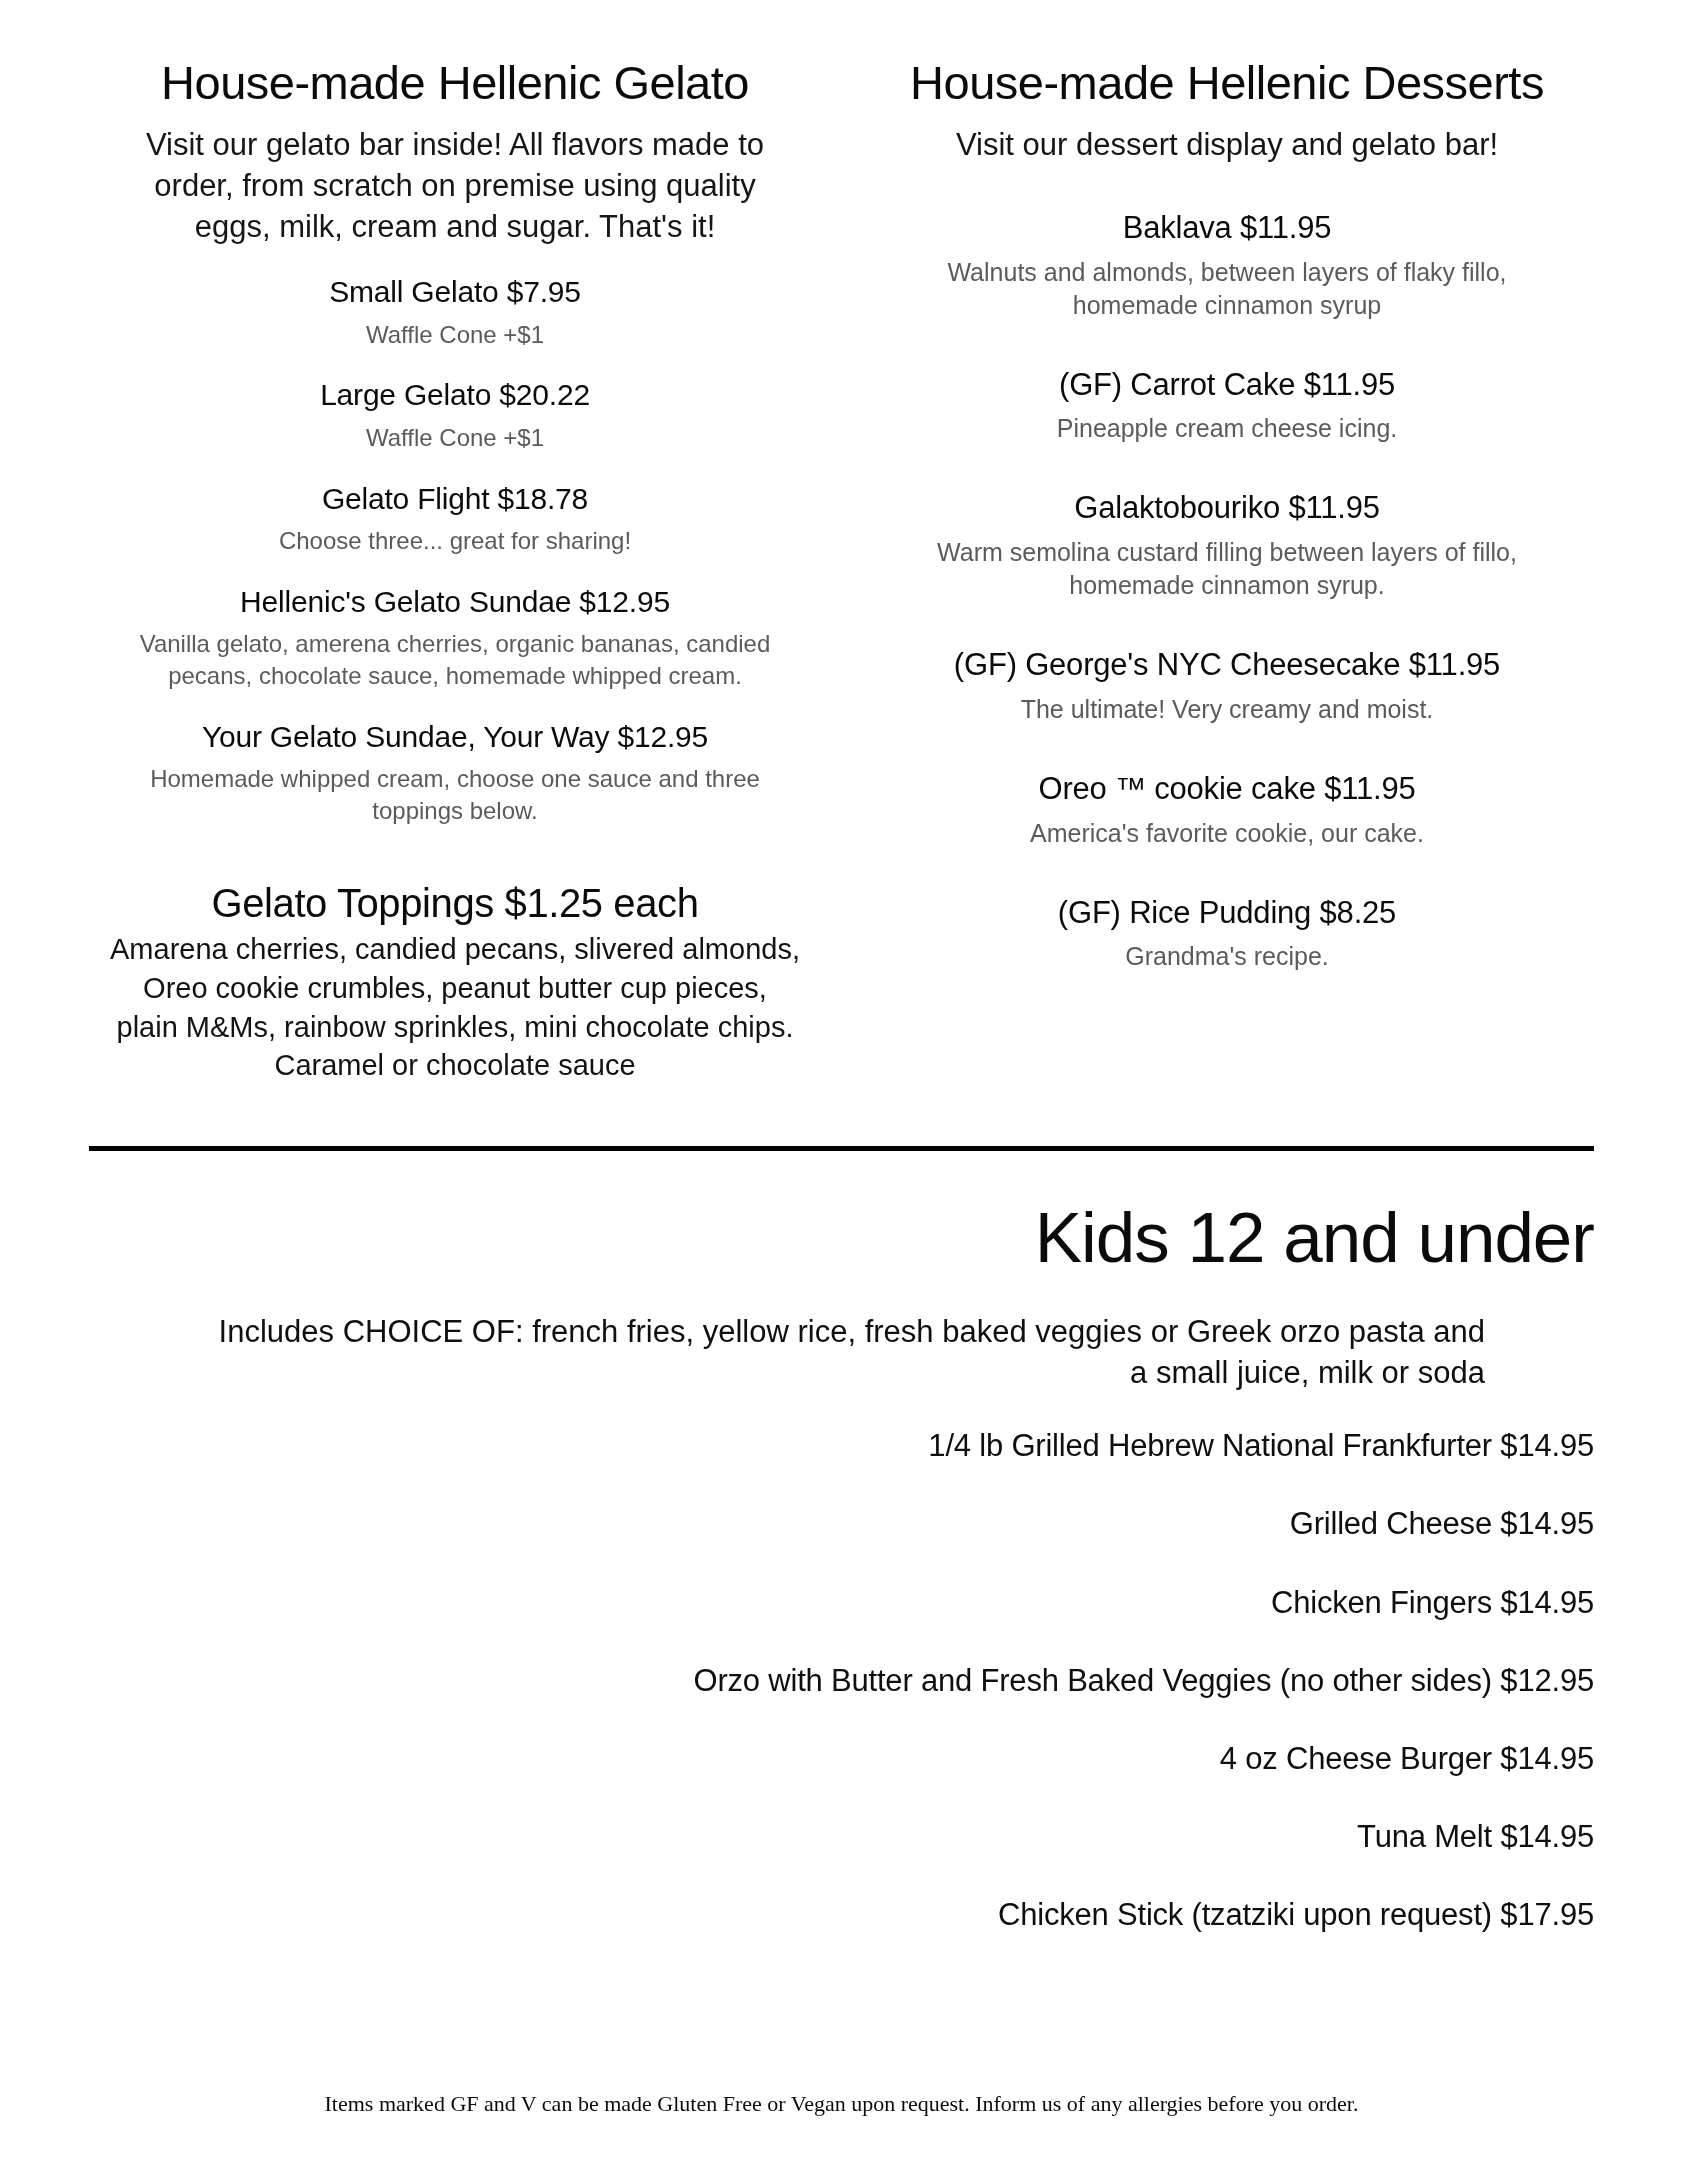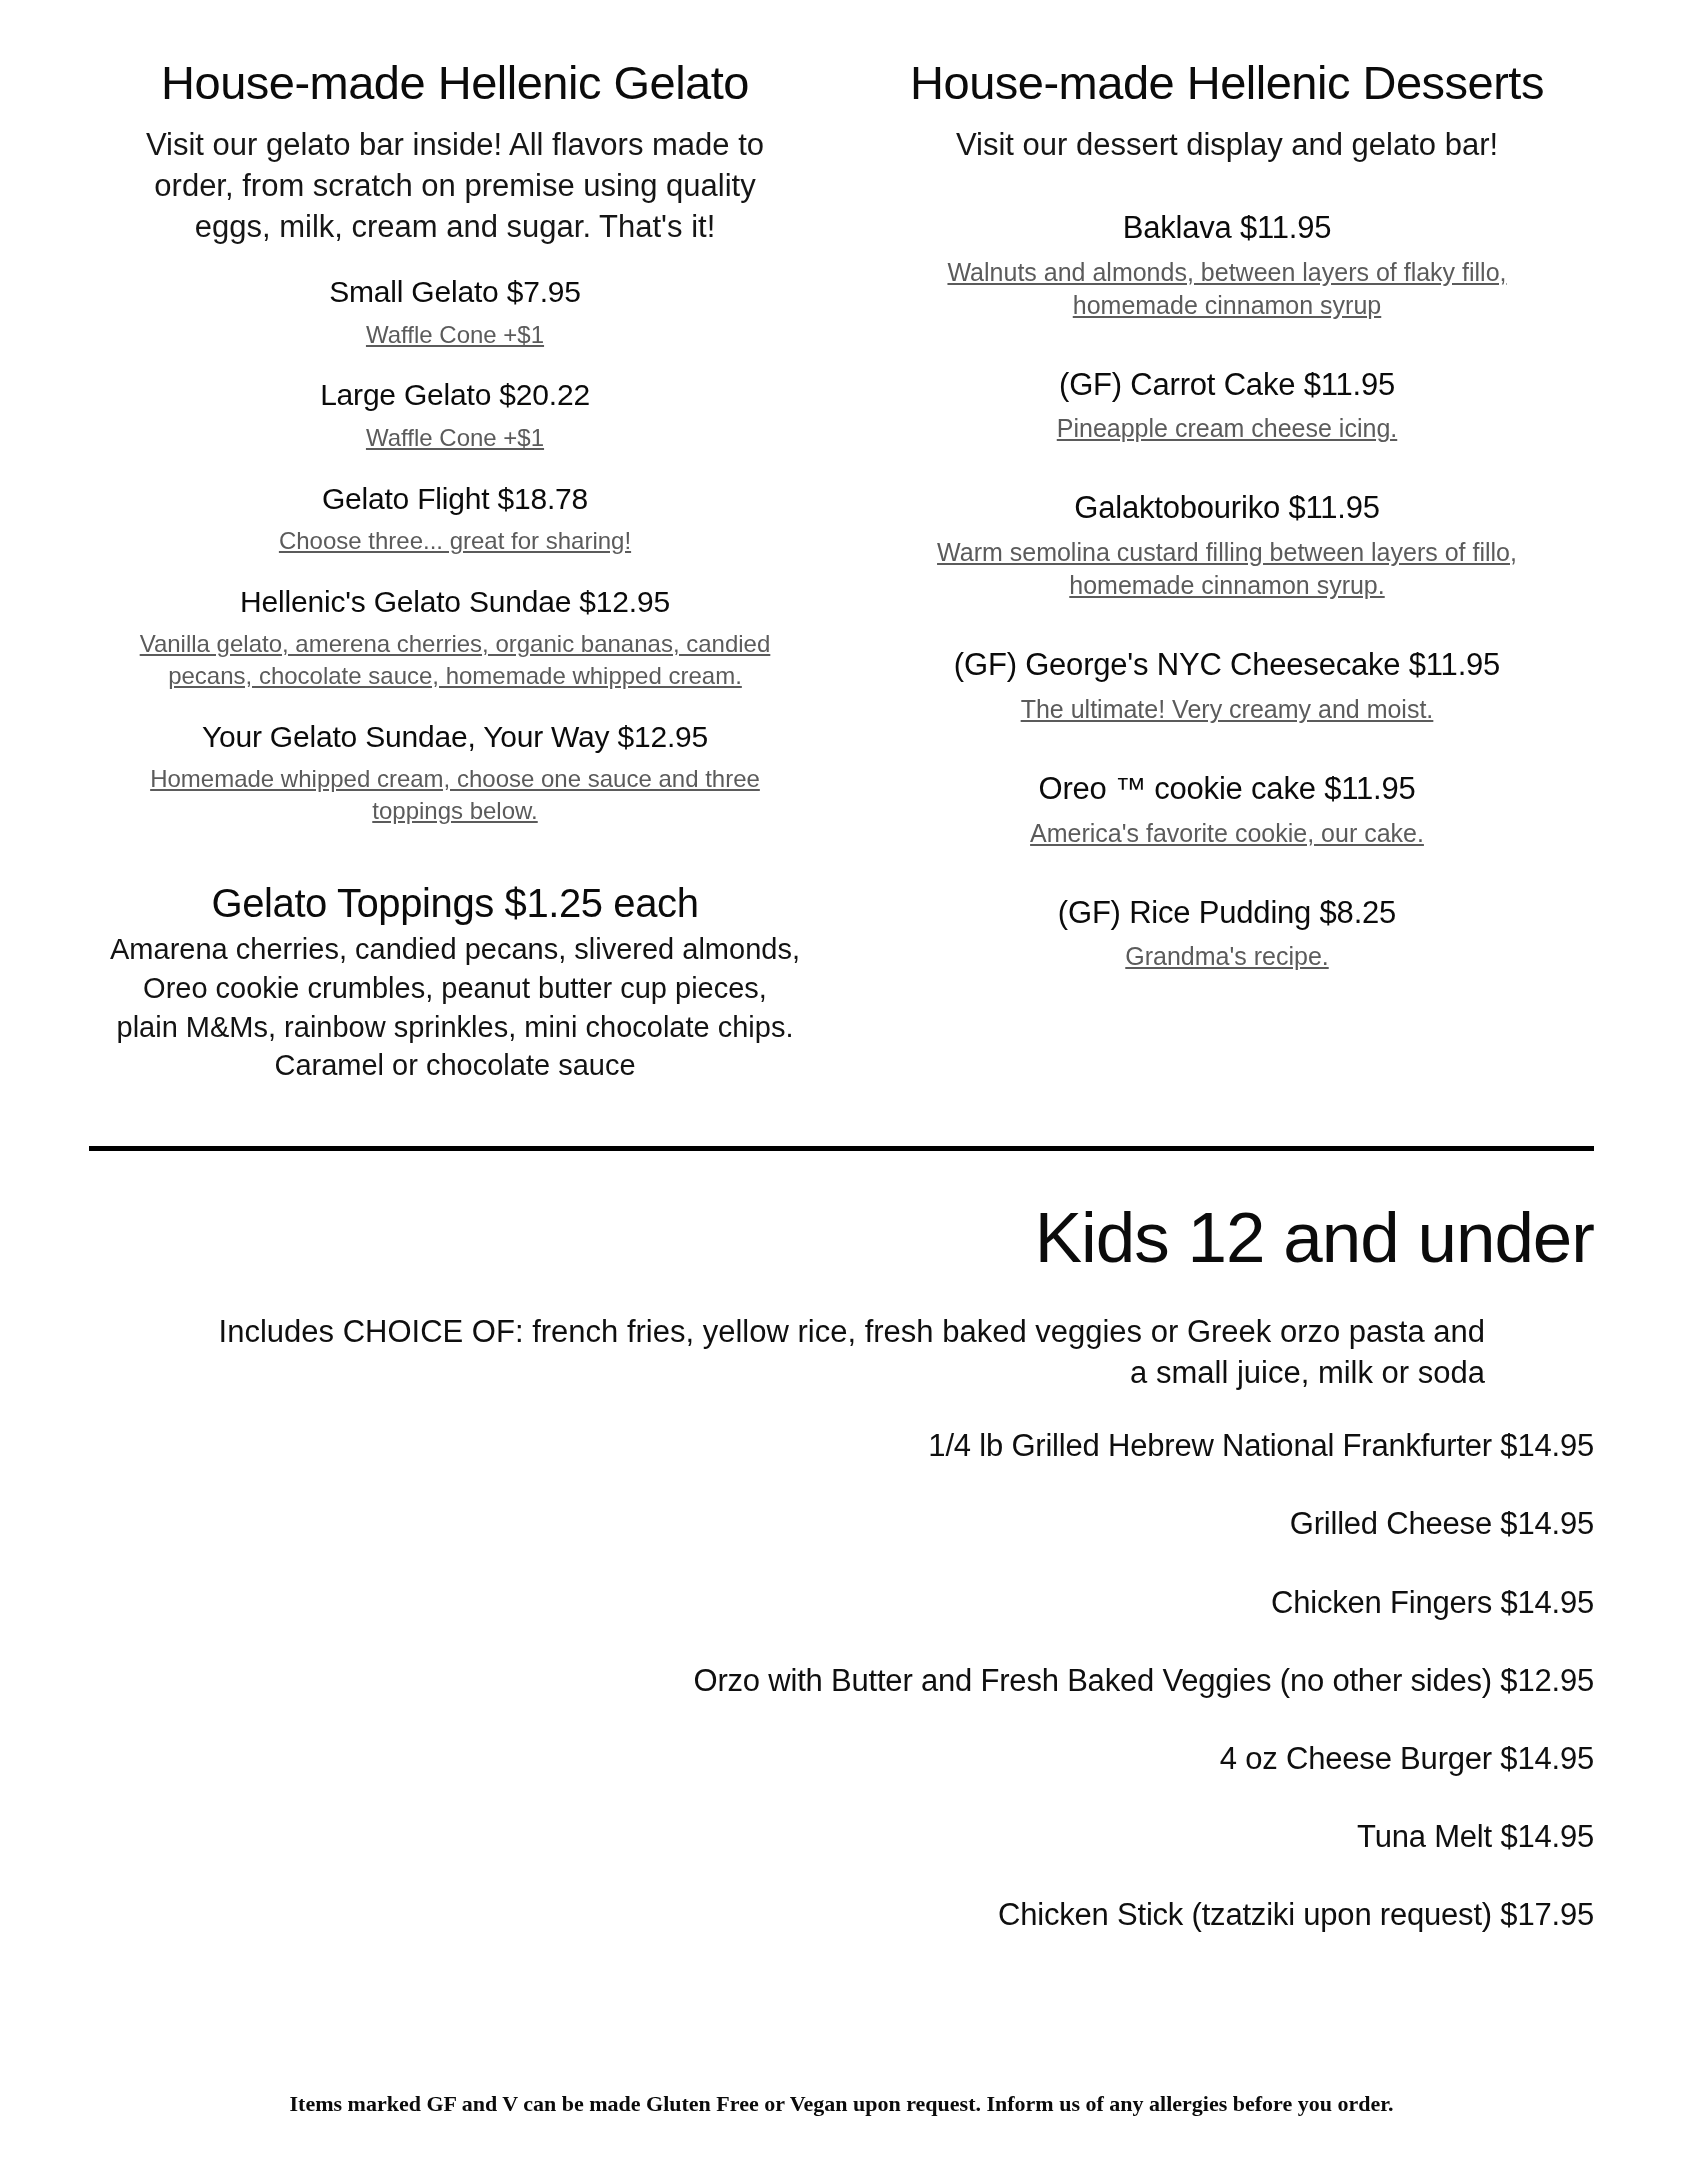--- a/index.html
+++ b/index.html
@@ -75,21 +75,20 @@
     letter-spacing: -0.2px;
   }
   .item-desc {
     font-size: 24px;
     line-height: 1.32;
     color: #5b5b5b;
     margin-top: 8px;
     max-width: 653px;
     margin-left: auto;
     margin-right: auto;
-    text-decoration: underline;
   }
 
   .col-right .item { margin-top: 44px; }
   .col-right .item-name { font-size: 31px; }
   .col-right .item-desc { font-size: 25px; max-width: 634px; }
 
   .sub-heading {
     font-size: 40px;
     font-weight: 400;
     text-align: center;
@@ -145,21 +144,21 @@
   }
 
   
   .footer-note {
     position: absolute;
     left: 0;
     right: 0;
     bottom: 61px;
     text-align: center;
     font-family: "Liberation Serif", serif;
-    font-weight: bold;
+    font-weight: normal;
     font-size: 22px;
     color: #0b0b0b;
   }
 </style>
 </head>
 <body>
 
 <div class="page">
 
   <div class="top-cols">

